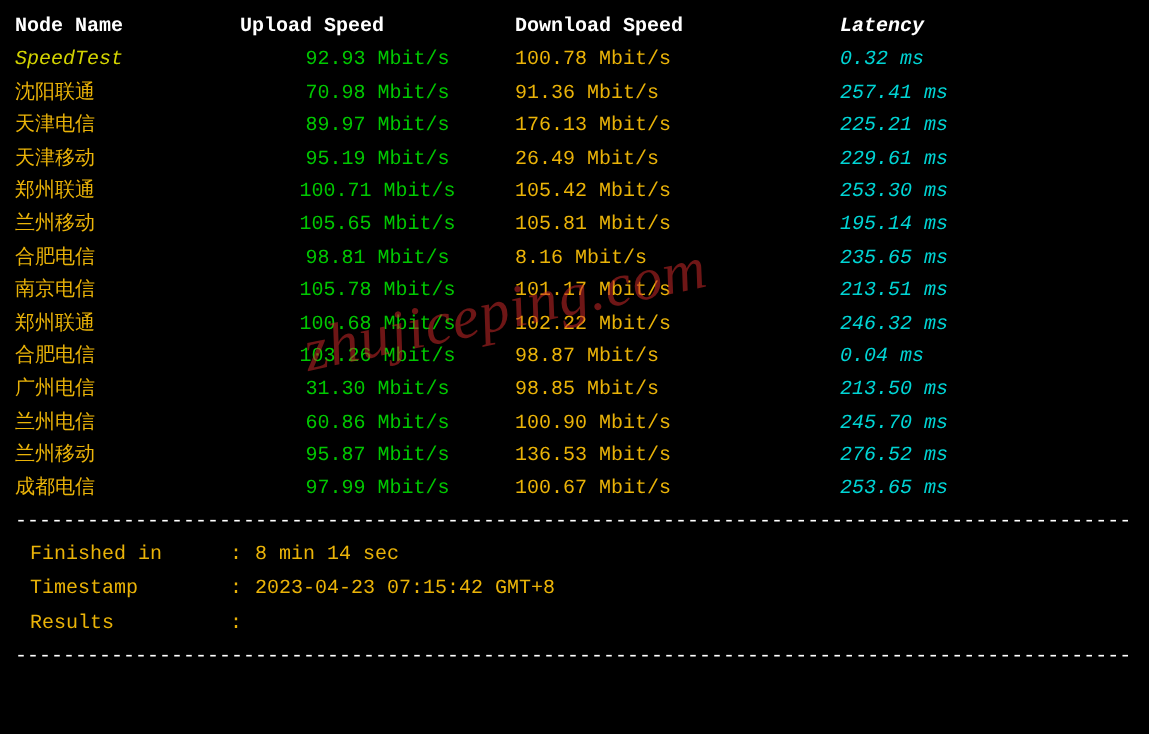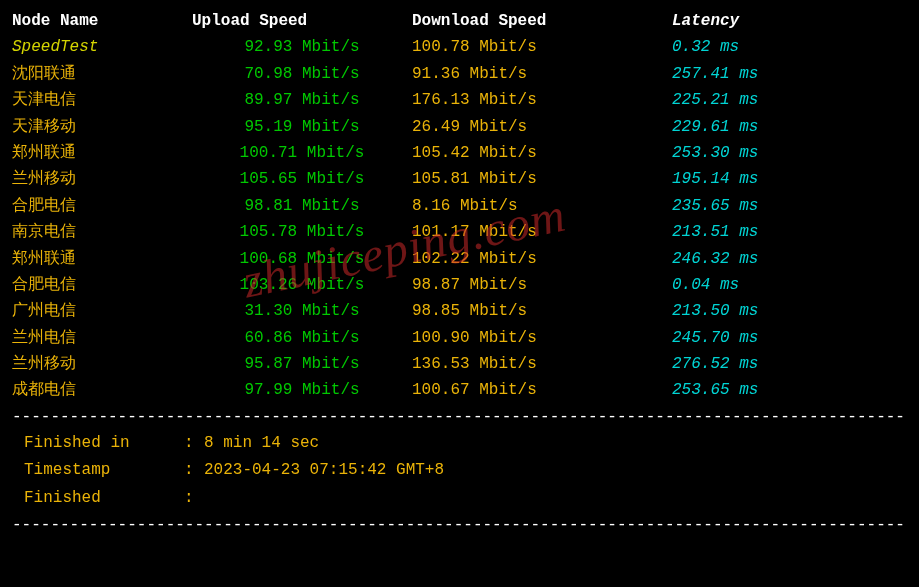--- a/index.html
+++ b/index.html
@@ -99,19 +99,19 @@
   <span class="footer-val white">8 min 14 sec</span>
 </div>
 
 <div class="footer-row">
   <span class="footer-label white">Timestamp</span>
   <span class="footer-sep white">:</span>
   <span class="footer-val white">2023-04-23 07:15:42 GMT+8</span>
 </div>
 
 <div class="footer-row">
-  <span class="footer-label white">Finished</span>
+  <span class="footer-label white">Results</span>
   <span class="footer-sep white">:</span>
 </div>
 
 <div class="divider">----------------------------------------------------------------------------------------------</div>
 
 <div class="watermark">zhujiceping.com</div>
 
 </body></html>

